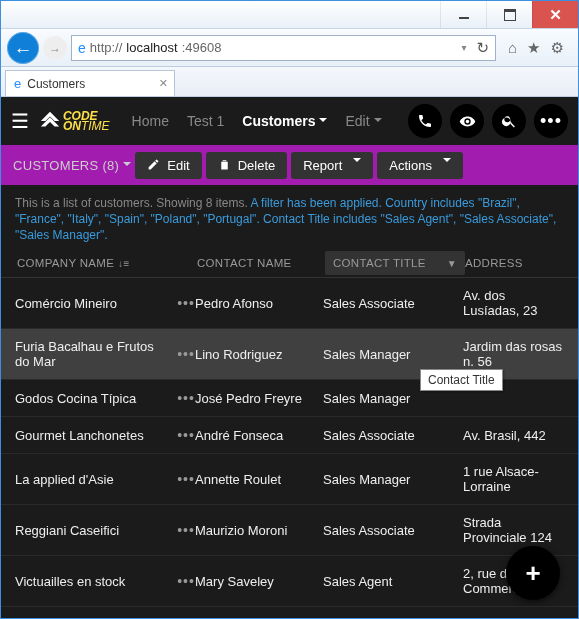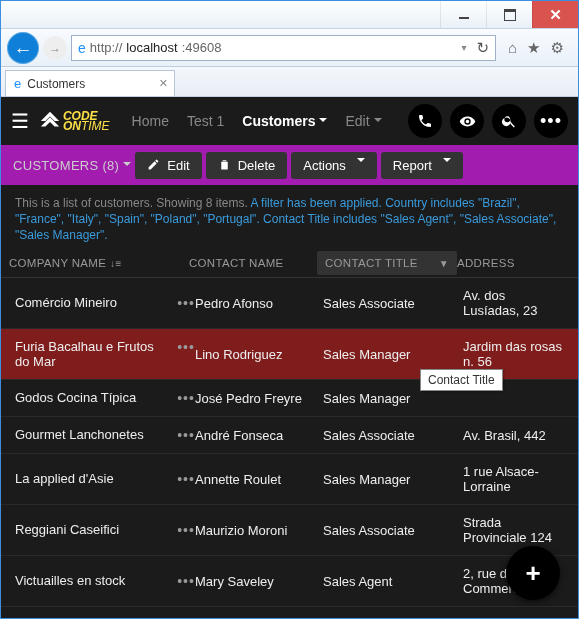--- a/index.html
+++ b/index.html
@@ -33,31 +33,31 @@
 .caret::after{content:"";display:inline-block;margin-left:4px;border:4px solid transparent;border-top-color:currentColor;vertical-align:middle}
 .appbar-right{margin-left:auto;display:flex;gap:8px}
 .circ{width:34px;height:34px;border-radius:50%;background:#000;display:flex;align-items:center;justify-content:center;color:#fff;font-size:15px}
 .toolbar{height:40px;background:#a21caf;display:flex;align-items:center;padding:0 12px;gap:4px;color:#ccc;font-size:13px}
 .count{font-size:13px;letter-spacing:0.3px}
 .act{background:#333;border-radius:3px;padding:6px 12px;display:flex;gap:7px;color:#fff;font-size:13px}
 .act svg,.act .ic{width:13px;height:13px}
 .info{padding:10px 14px 6px;font-size:12px;line-height:16px;color:#888}
 .info .filt{color:#3a9bdc}
 .table{flex:1;overflow:auto}
-.hdr{display:flex;padding:8px 8px;font-size:11.5px;color:#999;letter-spacing:0.3px;border-bottom:1px solid #333;position:relative}
+.hdr{display:flex;padding:8px 16px;font-size:11.5px;color:#999;letter-spacing:0.3px;border-bottom:1px solid #333;position:relative}
 .col1{width:180px;display:flex;align-items:center;gap:4px}
 .col2{width:128px}
 .col3{width:140px;display:flex;align-items:center;gap:4px}
 .col4{flex:1}
 .hdr .col3{background:#333;margin:-6px 0;padding:6px 8px;border-radius:2px}
 .sorticon{font-size:10px}
 .filticon{margin-left:auto;font-size:10px}
 .row{display:flex;padding:10px 14px;font-size:13px;color:#eee;border-bottom:1px solid #2a2a2a;align-items:center}
-.row:nth-child(2){background:#7f1d1d}
-.row .col1{display:flex;align-items:flex-start;gap:7px}
+.row:nth-child(2){background:#404040}
+.row .col1{display:flex;align-items:center;gap:7px}
 .row .col1 .name{flex:1;padding-right:6px}
 .dots{color:#999;font-size:14px;letter-spacing:1px;width:18px;text-align:center}
 .tooltip{position:absolute;top:272px;left:419px;background:#fff;color:#333;font-size:12px;padding:3px 7px;border:1px solid #888;box-shadow:1px 1px 2px rgba(0,0,0,0.3);z-index:5}
 .fab{position:absolute;bottom:18px;right:18px;width:54px;height:54px;border-radius:50%;background:#000;box-shadow:0 2px 6px rgba(0,0,0,0.6);display:flex;align-items:center;justify-content:center;color:#fff;font-size:26px;font-weight:bold}
 </style>
 </head>
 <body>
 
 <div class="win">
   <div class="titlebar">
@@ -136,24 +136,24 @@
           </svg>
           <span>Edit</span>
         </div>
       <div class="act">
           <svg class="ic" viewBox="0 0 24 24">
             <path fill="#fff" d="M6 7h12v14H6zM9 4h6l1 2H8z"></path>
           </svg>
           <span>Delete</span>
         </div>
       <div class="act caret">
+          <span>Report</span>
+        </div>
+      <div class="act caret">
           <span>Actions</span>
-        </div>
-      <div class="act caret">
-          <span>Report</span>
         </div>
     </div>
 
     <div class="info">
       <span>This is a list of customers. Showing 8 items. </span><span class="filt">A filter has been applied. Country includes "Brazil", "France", "Italy", "Spain", "Poland", "Portugal". Contact Title includes "Sales Agent", "Sales Associate", "Sales Manager".</span>
     </div>
 
     <div class="table">
       <div class="hdr">
         <div class="col1">

